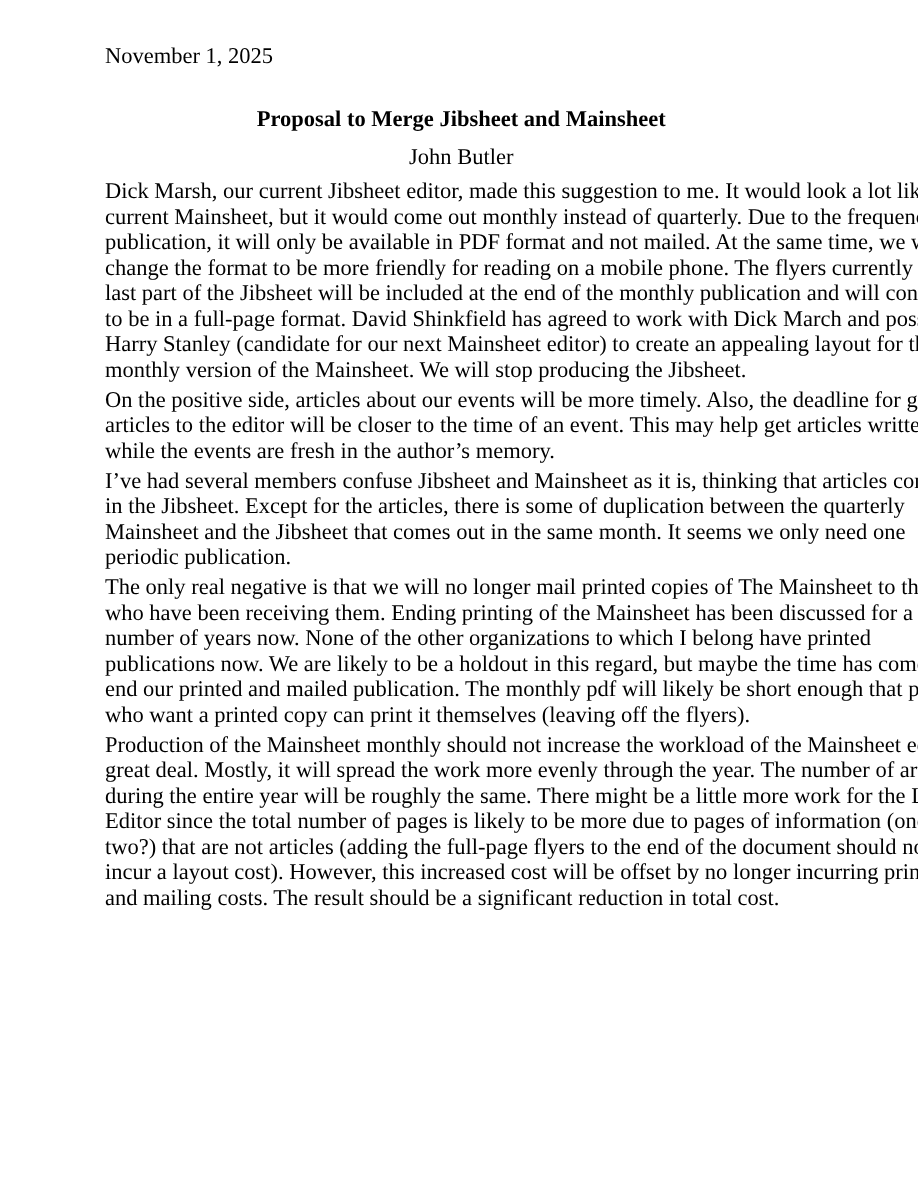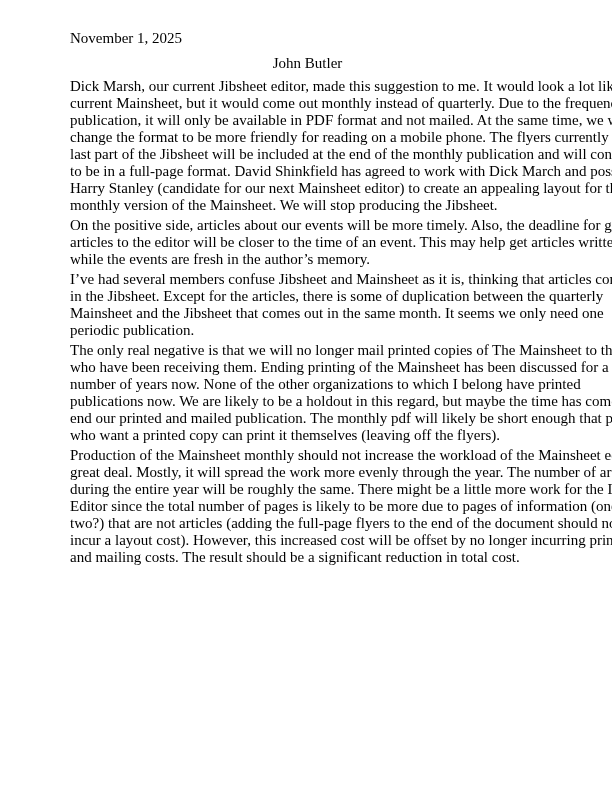--- a/index.html
+++ b/index.html
@@ -45,20 +45,21 @@
     line-height: 17px;
     margin: 0 0 3px 0;
   }
 </style>
 </head>
 <body>
 
 <div class="page">
   <div class="date">November 1, 2025</div>
 
+  <div class="title">Proposal to Merge Jibsheet and Mainsheet</div>
 
   <div class="author">John Butler</div>
 
   <div class="body-text">
     <div class="para">Dick Marsh, our current Jibsheet editor, made this suggestion to me. It would look a lot like the
 current Mainsheet, but it would come out monthly instead of quarterly. Due to the frequency of
 publication, it will only be available in PDF format and not mailed. At the same time, we will
 change the format to be more friendly for reading on a mobile phone. The flyers currently in the
 last part of the Jibsheet will be included at the end of the monthly publication and will continue
 to be in a full-page format. David Shinkfield has agreed to work with Dick March and possibly

